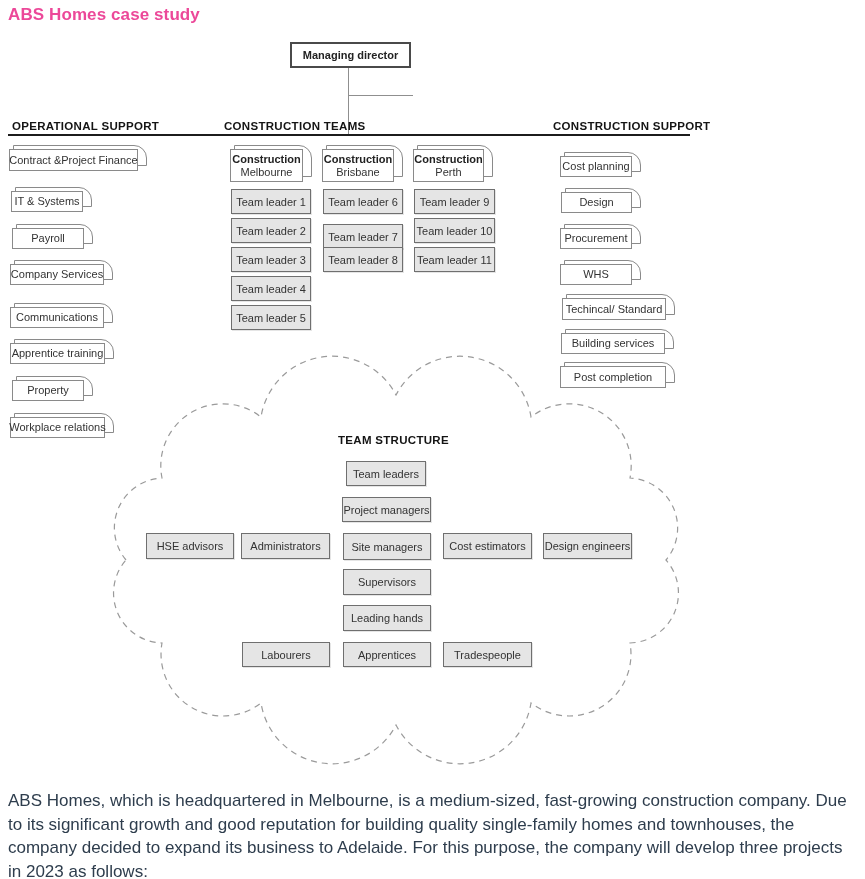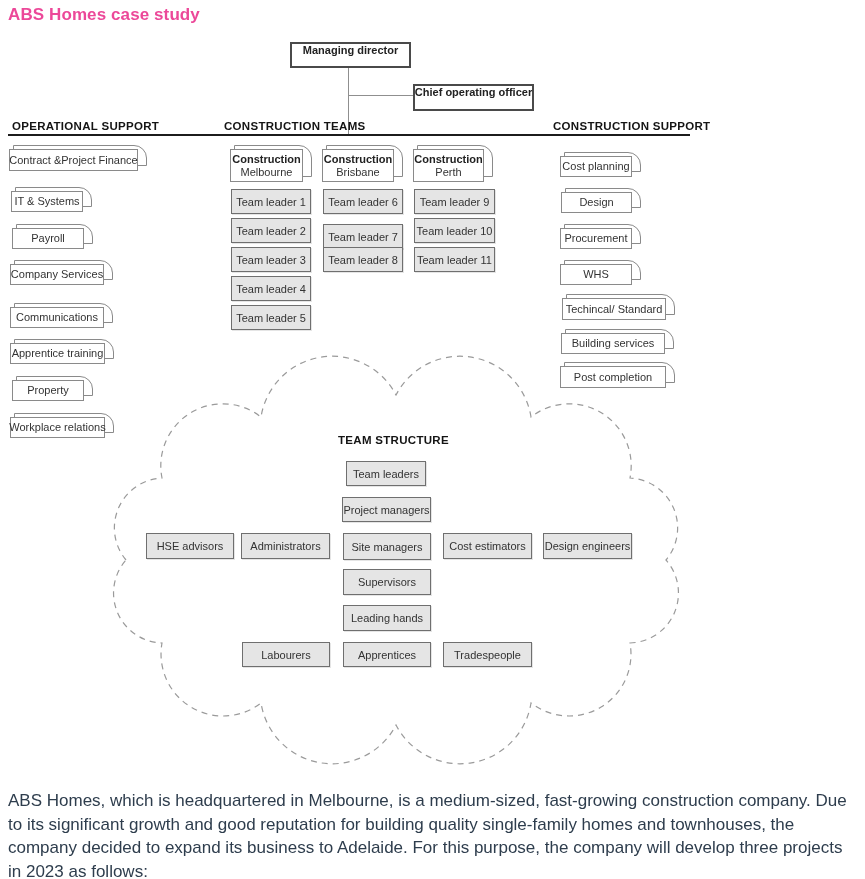--- a/index.html
+++ b/index.html
@@ -7,21 +7,21 @@
         font-family:"Liberation Sans", sans-serif;overflow:hidden;}
   .title{position:absolute;left:8px;top:5px;font-size:17px;font-weight:bold;
          color:#ec4899;margin:0;letter-spacing:.1px;}
   .colhdr{position:absolute;font-size:11.5px;font-weight:bold;color:#141414;
           letter-spacing:.3px;white-space:nowrap;}
   .rule{position:absolute;height:2px;background:#1c1c1c;}
   .line{position:absolute;background:#8f8f8f;}
   .line.v{width:1px;} .line.h{height:1px;}
   
   .mbox{position:absolute;border:2px solid #4a4a4a;background:#fff;
-        display:flex;justify-content:center;
+        display:flex;align-items:center;justify-content:center;
         font-size:11px;font-weight:bold;color:#222;white-space:nowrap;}
   
   .fcard{position:absolute;}
   .fcard::before{content:"";position:absolute;left:4px;top:0;right:0;bottom:5px;
         border:1px solid #8a8a8a;border-top-right-radius:13px;background:#fff;}
   .fc-lbl{position:absolute;left:0;top:4px;right:9px;bottom:0;
         border:1px solid #8a8a8a;background:#fff;display:flex;flex-direction:column;
         align-items:center;justify-content:center;font-size:11px;color:#333;
         text-align:center;line-height:1.15;white-space:nowrap;}
   .fc-lbl .b{font-weight:bold;color:#222;}
@@ -49,23 +49,20 @@
              A50,50 0 0 1 630,643 A62,62 0 0 1 531,703 A72,72 0 0 1 396,725
              A72,72 0 0 1 261,703 A62,62 0 0 1 162,643 A50,50 0 0 1 126,560 Z" fill="none" stroke="#9a9a9a" stroke-width="1.2" stroke-dasharray="6 5"></path>
   </svg>
 
   <div class="line v" style="left:348px;top:63px;height:72px"></div>
   <div class="line h" style="left:348px;top:95px;width:65px"></div>
   <div class="rule" style="left:8px;top:134px;width:682px"></div>
 
   <div class="mbox" style="left:290px;top:42px;width:117px;height:22px">
     <span>Managing director</span>
-  </div>
-  <div class="mbox" style="left:413px;top:84px;width:117px;height:23px">
-    <span>Chief operating officer</span>
   </div>
 
   <div class="colhdr" style="left:12px;top:120px">OPERATIONAL SUPPORT</div>
   <div class="colhdr" style="left:224px;top:120px">CONSTRUCTION TEAMS</div>
   <div class="colhdr" style="left:553px;top:120px">CONSTRUCTION SUPPORT</div>
 
   <div class="fcard" style="left:9px;top:145px;width:138px;height:26px">
     <span class="fc-lbl">Contract &amp;Project Finance</span>
     </div>
   <div class="fcard" style="left:11px;top:187px;width:81px;height:25px">

